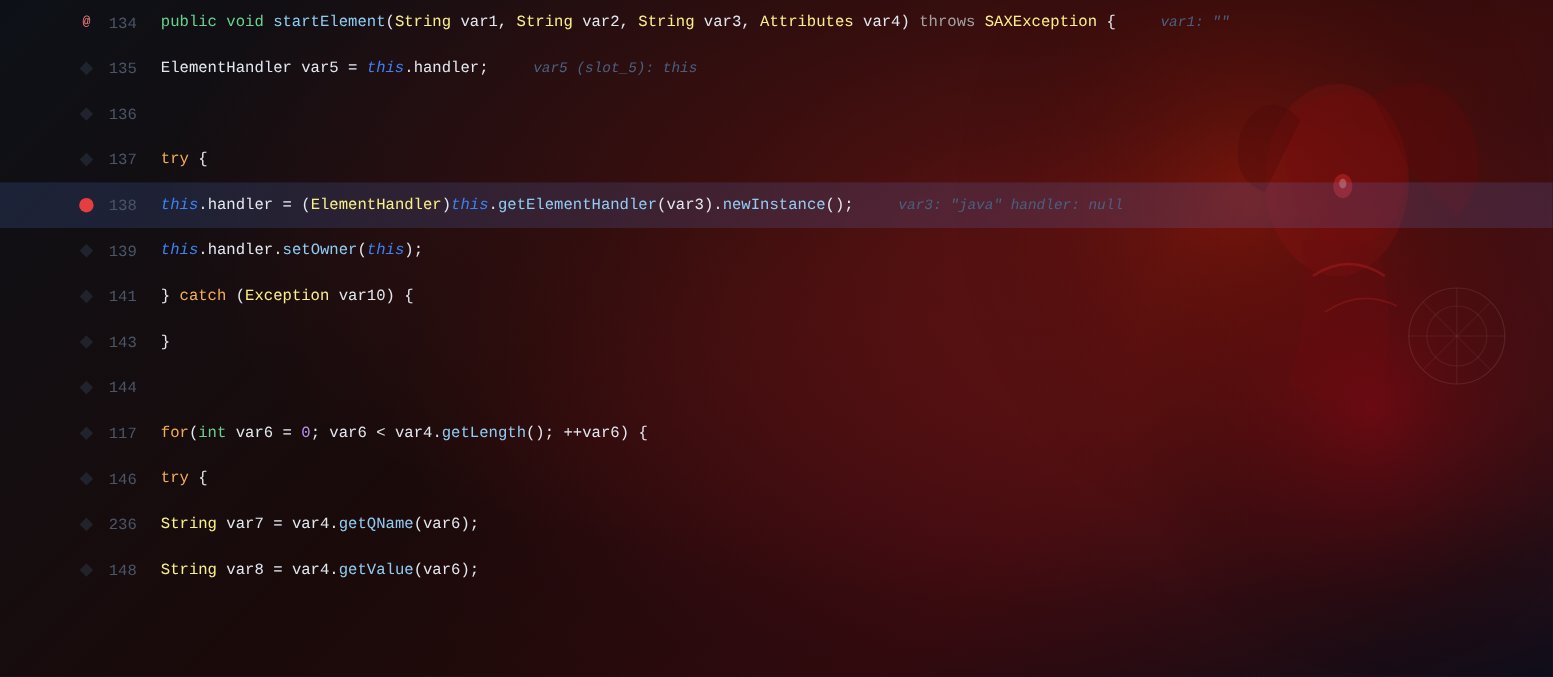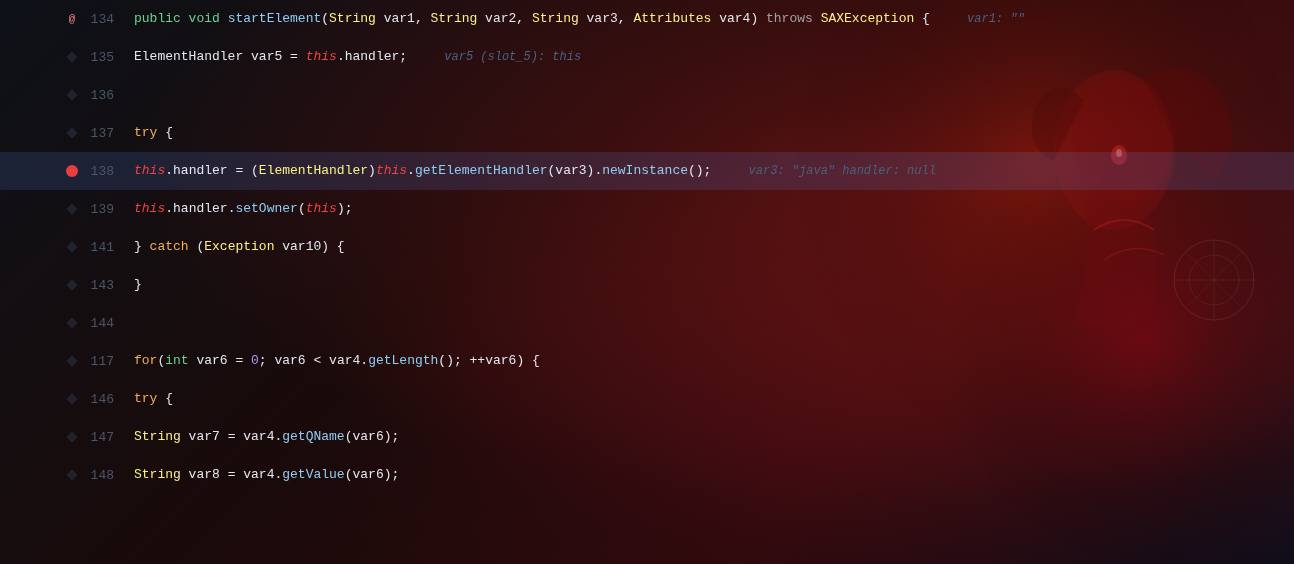--- a/index.html
+++ b/index.html
@@ -96,21 +96,21 @@
       white-space: nowrap;
       padding-left: 4px;
       color: #a0aec0;
       font-size: 13px;
       line-height: 38px;
     }
 
     
     .kw-public { color: #68d391; }
     .kw-void { color: #68d391; }
-    .kw-this { color: #ef4444; font-style: italic; }
+    .kw-this { color: #3b82f6; font-style: italic; }
     .kw-new { color: #f6ad55; }
     .kw-try { color: #f6ad55; }
     .kw-catch { color: #f6ad55; }
     .kw-throw { color: #f6ad55; font-style: italic; }
     .kw-for { color: #f6ad55; }
     .kw-int { color: #68d391; }
     .kw-throws { color: #a3a3a3; }
 
     .class-name { color: #faf089; }
     .method-name { color: #90cdf4; }
@@ -277,21 +277,21 @@
           </div>
           <span class="line-num">146</span>
         </div>
         <div class="line-content"><span class="var-name">        </span><span class="kw-try">try</span><span class="punct"> {</span></div>
       </div>
       <div class="code-line">
         <div class="line-gutter">
           <div class="line-icon">
             <div style="width: 8px; height: 8px; background: rgb(45, 55, 72); transform: rotate(45deg); opacity: 0.5;"></div>
           </div>
-          <span class="line-num">147</span>
+          <span class="line-num">236</span>
         </div>
         <div class="line-content"><span class="var-name">            </span><span class="class-name">String</span><span class="var-name"> var7</span><span class="punct"> = </span><span class="var-name">var4</span><span class="punct">.</span><span class="method-name">getQName</span><span class="punct">(</span><span class="var-name">var6</span><span class="punct">);</span></div>
       </div>
       <div class="code-line">
         <div class="line-gutter">
           <div class="line-icon">
             <div style="width: 8px; height: 8px; background: rgb(45, 55, 72); transform: rotate(45deg); opacity: 0.5;"></div>
           </div>
           <span class="line-num">148</span>
         </div>

